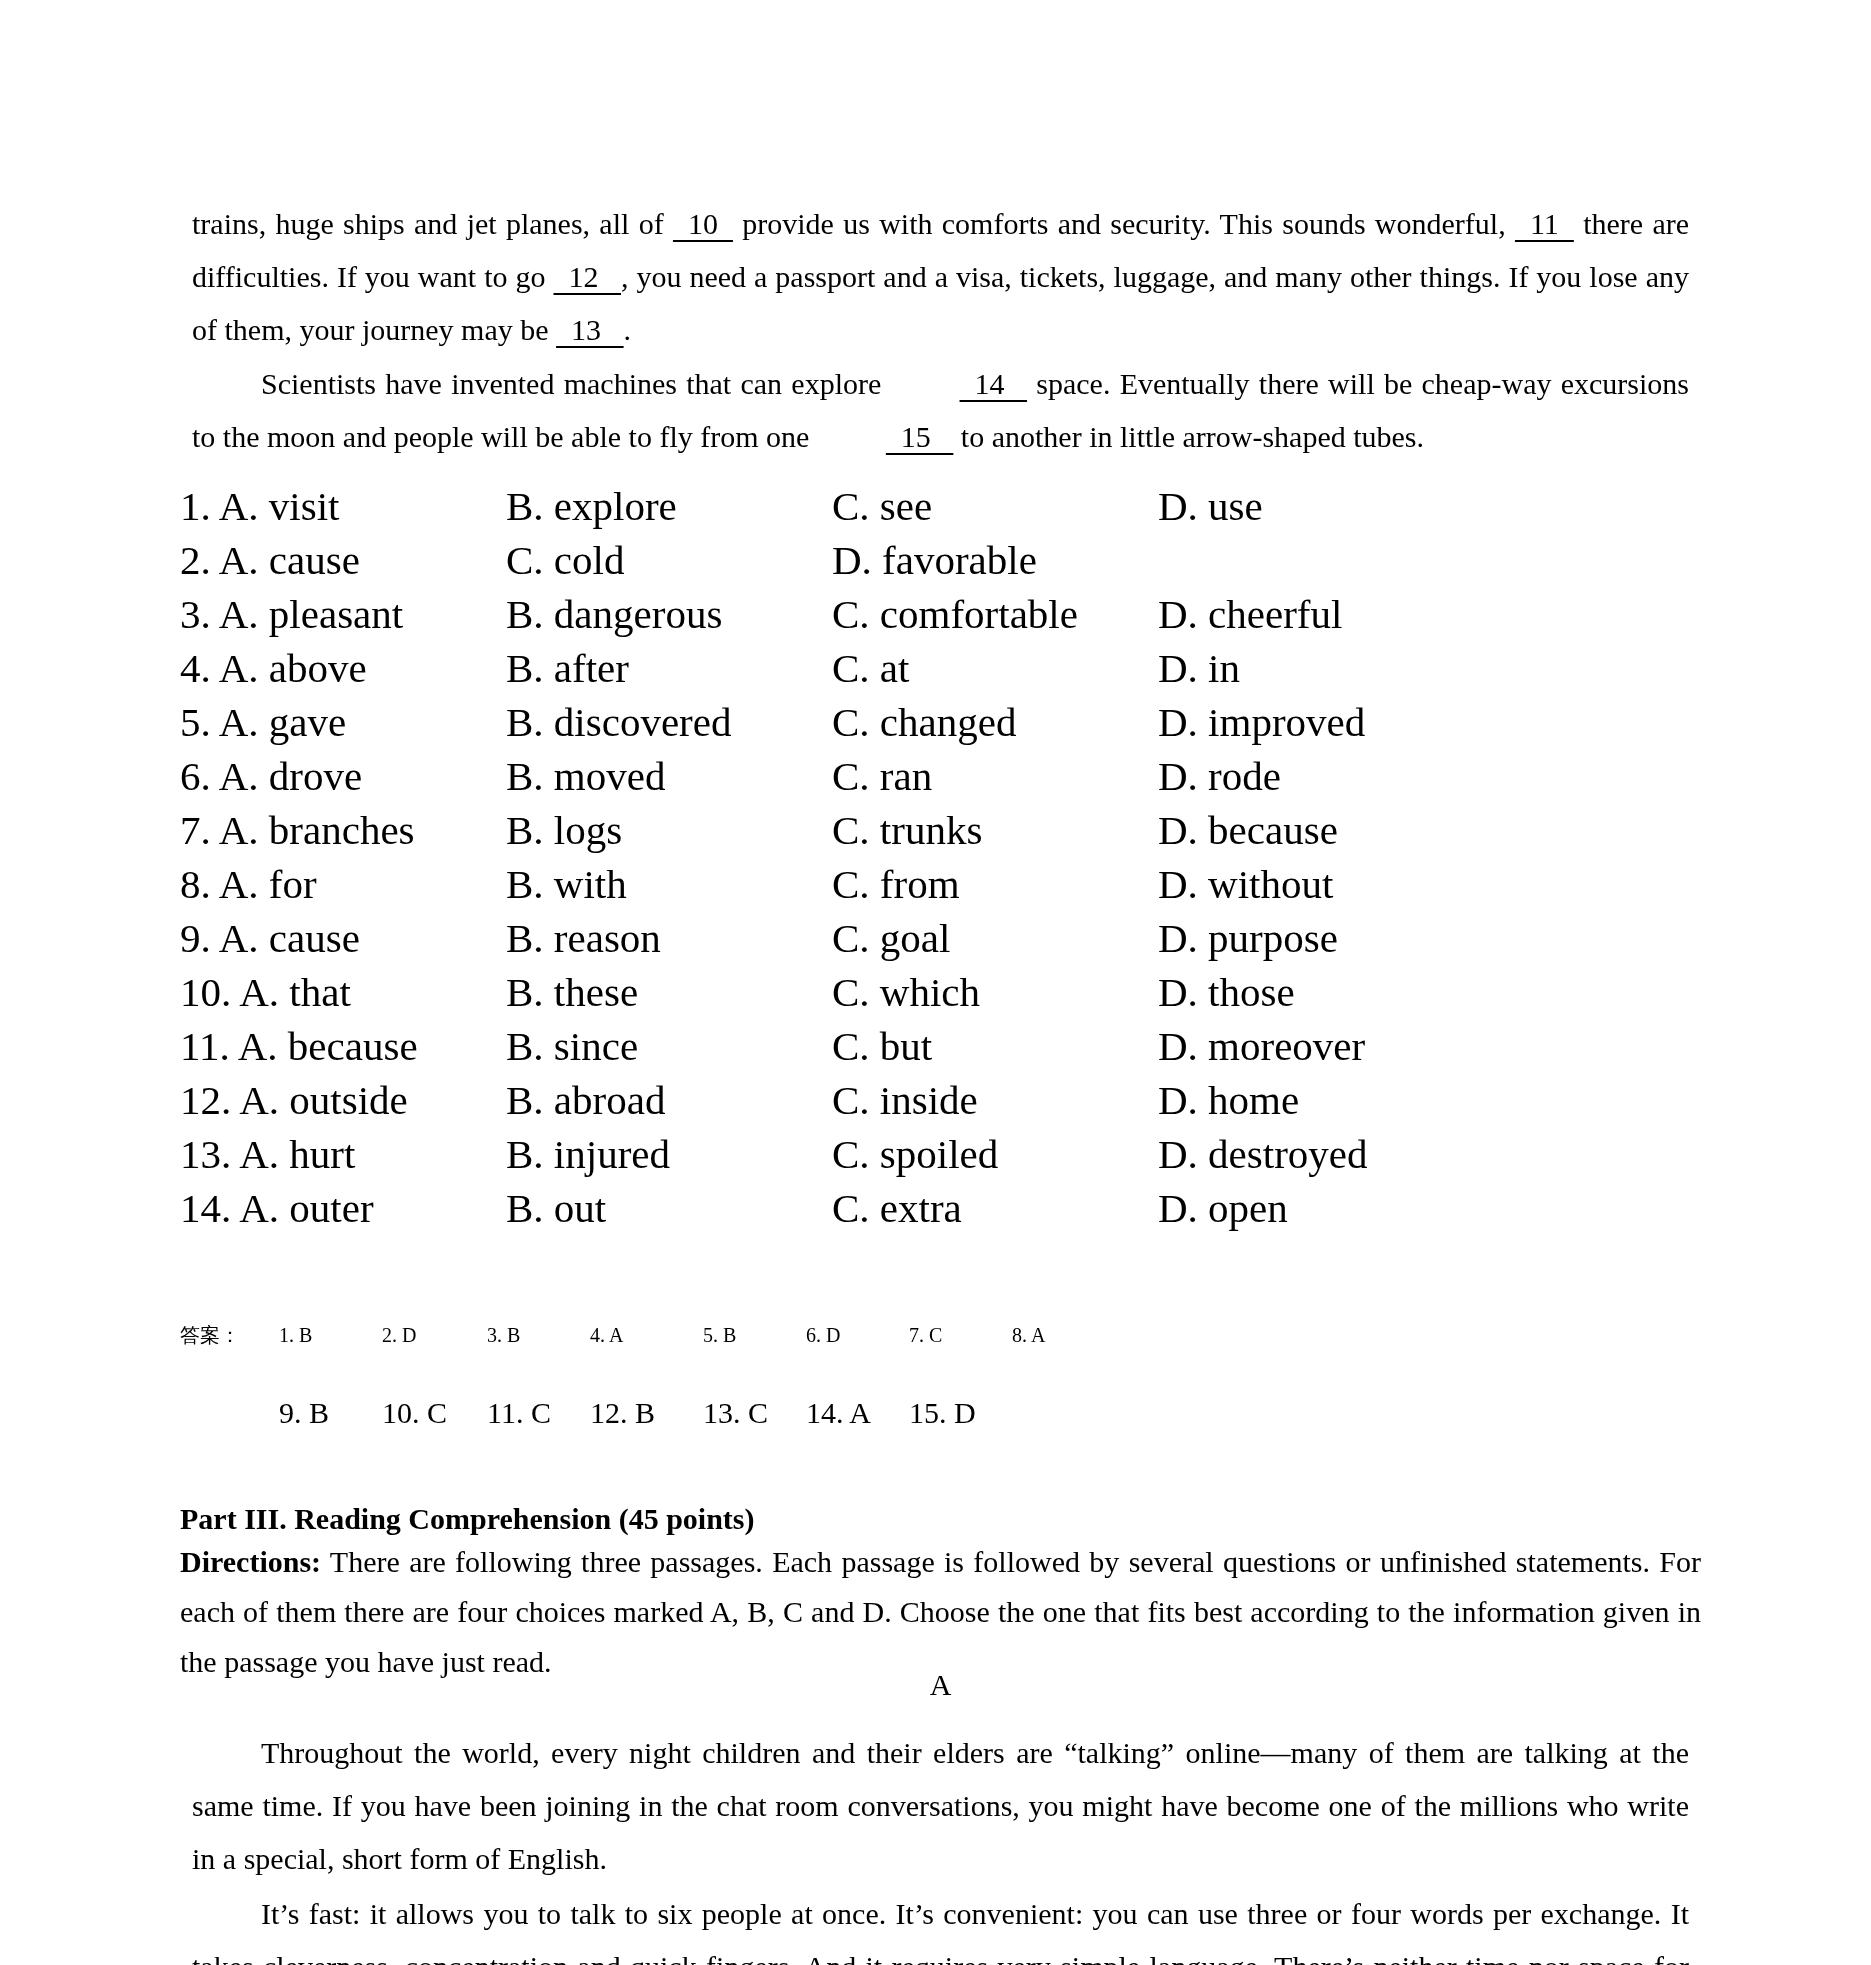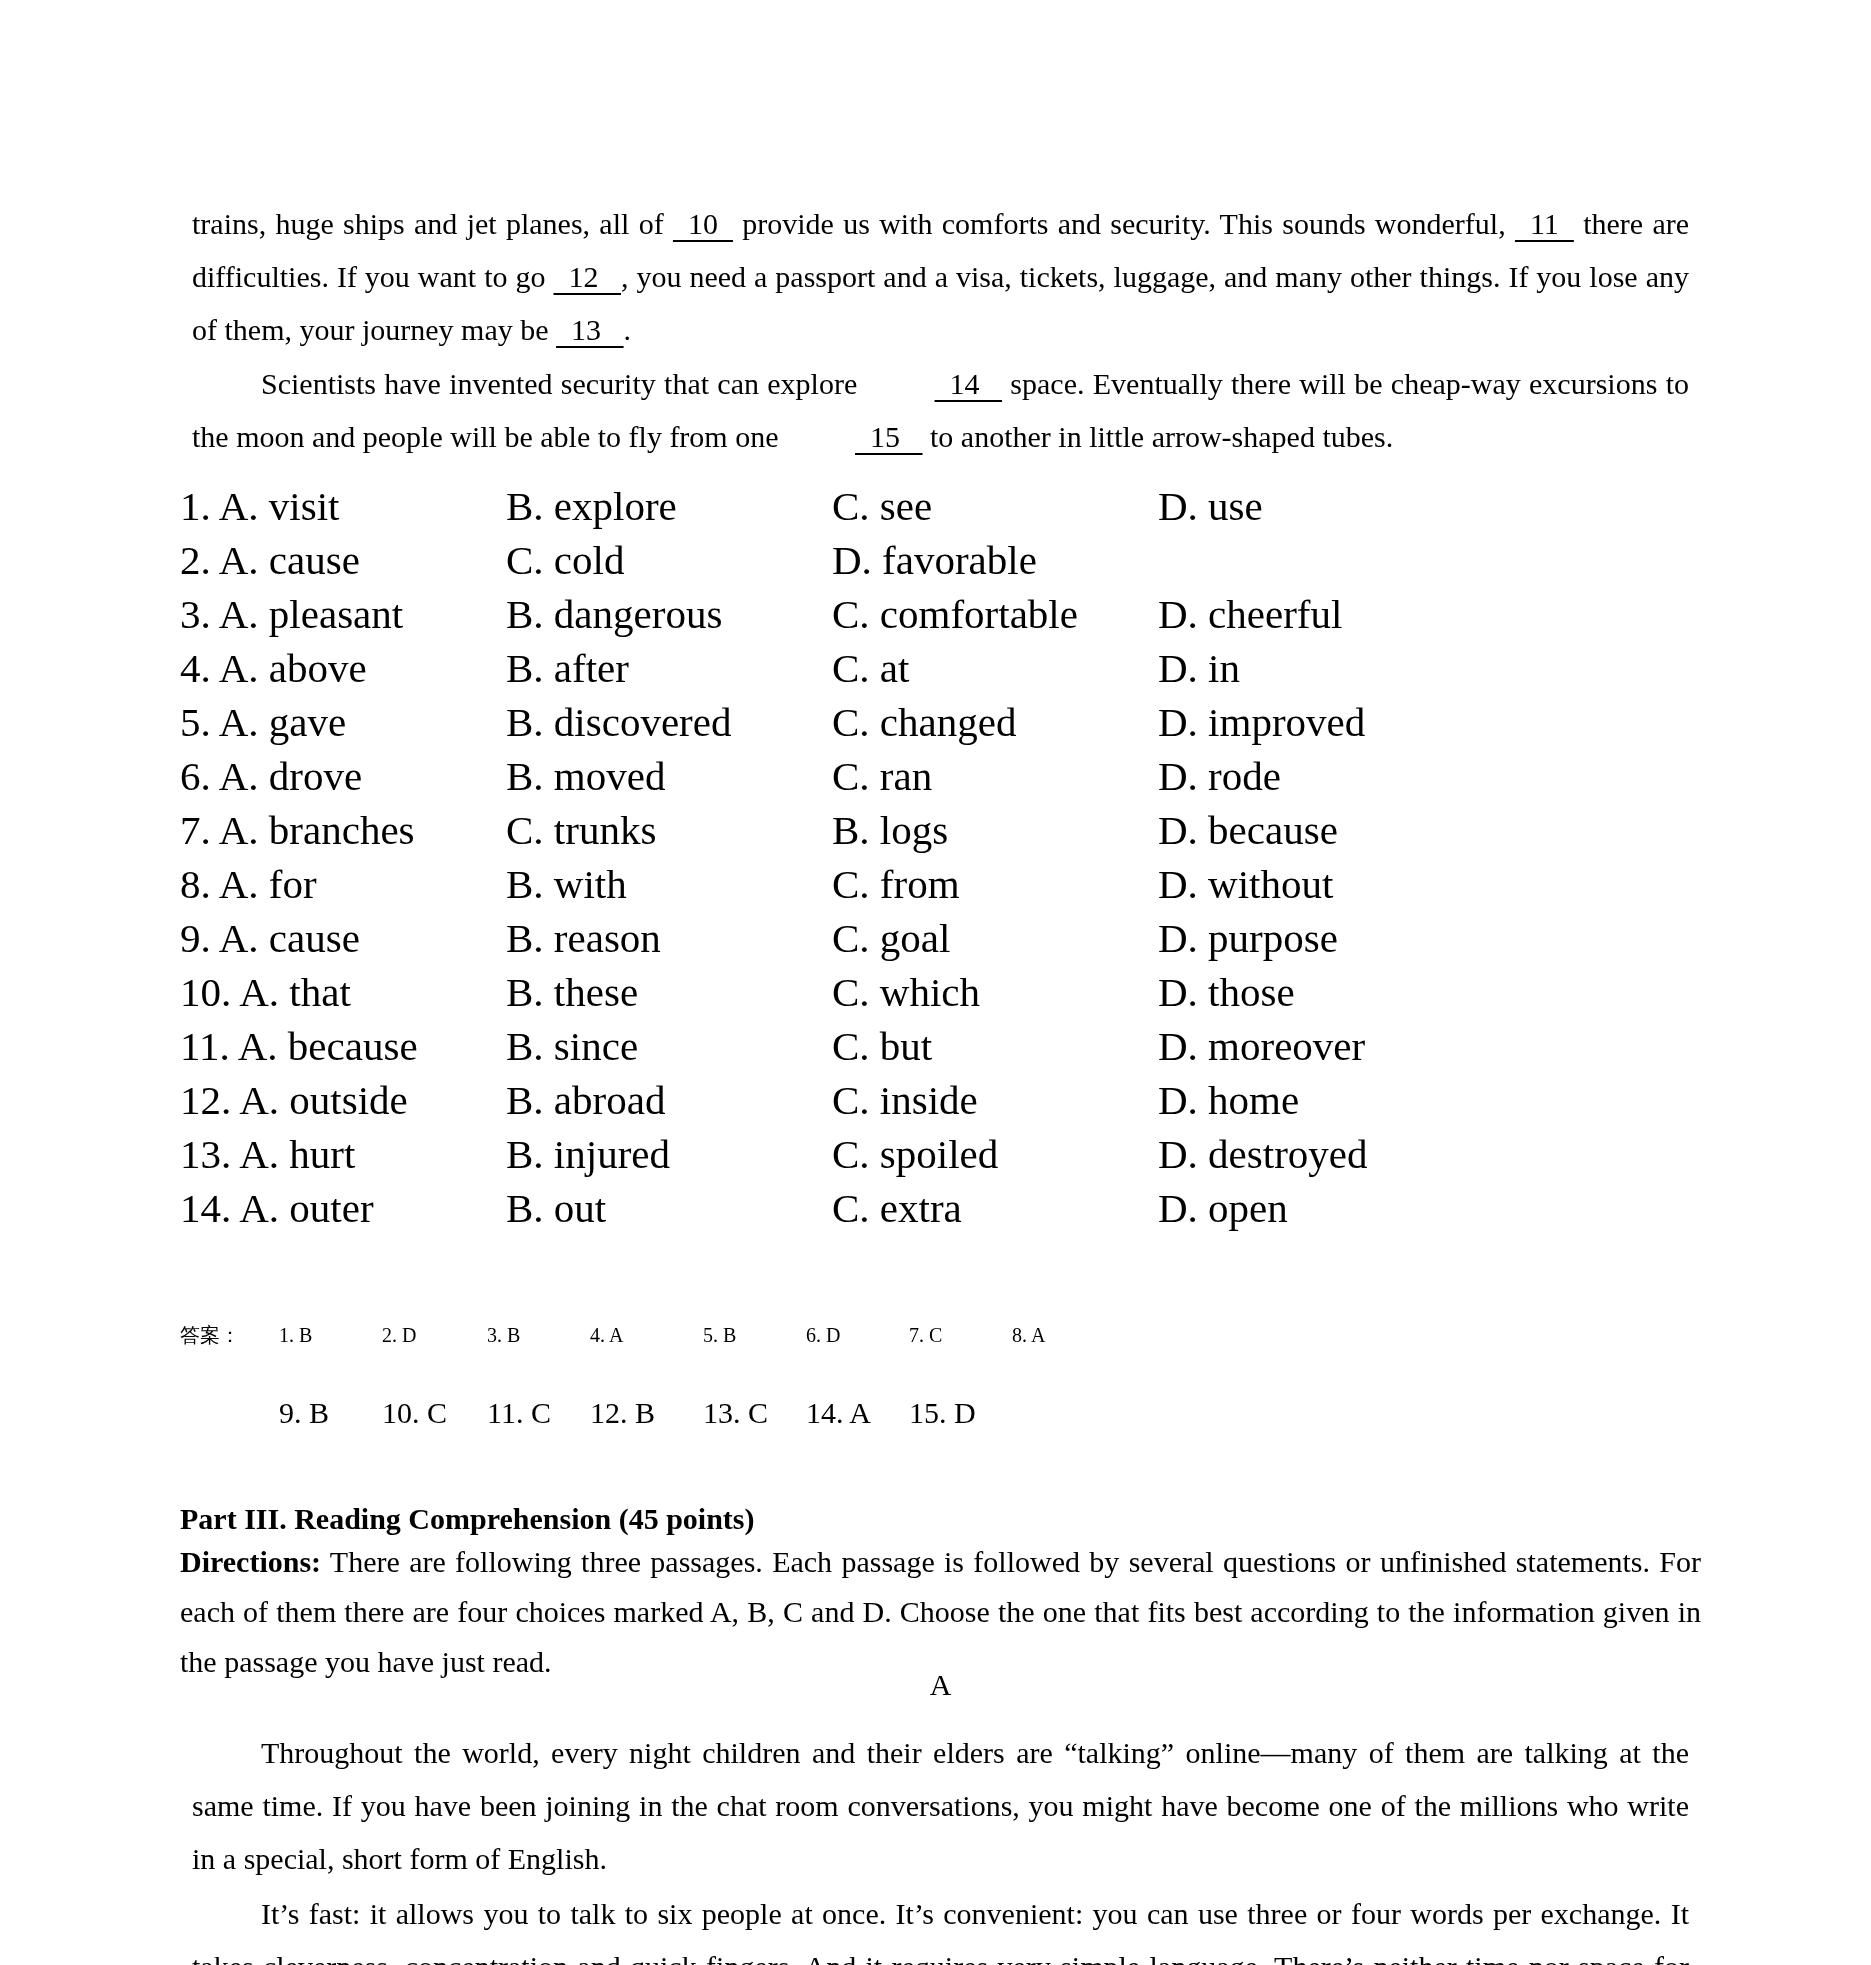--- a/index.html
+++ b/index.html
@@ -38,21 +38,21 @@
   #passageA1 { position: absolute; top: 1714px; }
   #passageA2 { position: absolute; top: 1875px; }
 </style>
 </head>
 <body>
 
 <div class="page">
 
   <p class="p" id="para1"><span>trains, huge ships and jet planes, all of </span><span class="blank">  10  </span><span> provide us with comforts and security. This sounds wonderful, </span><span class="blank">  11  </span><span> there are difficulties. If you want to go </span><span class="blank">  12   </span><span>, you need a passport and a visa, tickets, luggage, and many other things. If you lose any of them, your journey may be </span><span class="blank">  13   </span><span>.</span></p>
 
-  <p class="p indent" id="para2"><span>Scientists have invented security that can explore </span><span class="blank">  14   </span><span> space. Eventually there will be cheap-way excursions to the moon and people will be able to fly from one </span><span class="blank">  15   </span><span> to another in little arrow-shaped tubes.</span></p>
+  <p class="p indent" id="para2"><span>Scientists have invented machines that can explore </span><span class="blank">  14   </span><span> space. Eventually there will be cheap-way excursions to the moon and people will be able to fly from one </span><span class="blank">  15   </span><span> to another in little arrow-shaped tubes.</span></p>
 
   <div class="options" id="options">
       <div class="opt-row">
         <span class="opt-cell"><span>1.</span> <span>A. visit</span></span>
         <span class="opt-cell">B. explore</span>
         <span class="opt-cell">C. see</span>
         <span class="opt-cell">D. use</span>
       </div>
       <div class="opt-row">
         <span class="opt-cell"><span>2.</span> <span>A. cause</span></span>
@@ -78,22 +78,22 @@
         <span class="opt-cell">D. improved</span>
       </div>
       <div class="opt-row">
         <span class="opt-cell"><span>6.</span> <span>A. drove</span></span>
         <span class="opt-cell">B. moved</span>
         <span class="opt-cell">C. ran</span>
         <span class="opt-cell">D. rode</span>
       </div>
       <div class="opt-row">
         <span class="opt-cell"><span>7.</span> <span>A. branches</span></span>
+        <span class="opt-cell">B. logs</span>
         <span class="opt-cell">C. trunks</span>
-        <span class="opt-cell">B. logs</span>
         <span class="opt-cell">D. because</span>
       </div>
       <div class="opt-row">
         <span class="opt-cell"><span>8.</span> <span>A. for</span></span>
         <span class="opt-cell">B. with</span>
         <span class="opt-cell">C. from</span>
         <span class="opt-cell">D. without</span>
       </div>
       <div class="opt-row">
         <span class="opt-cell"><span>9.</span> <span>A. cause</span></span>

